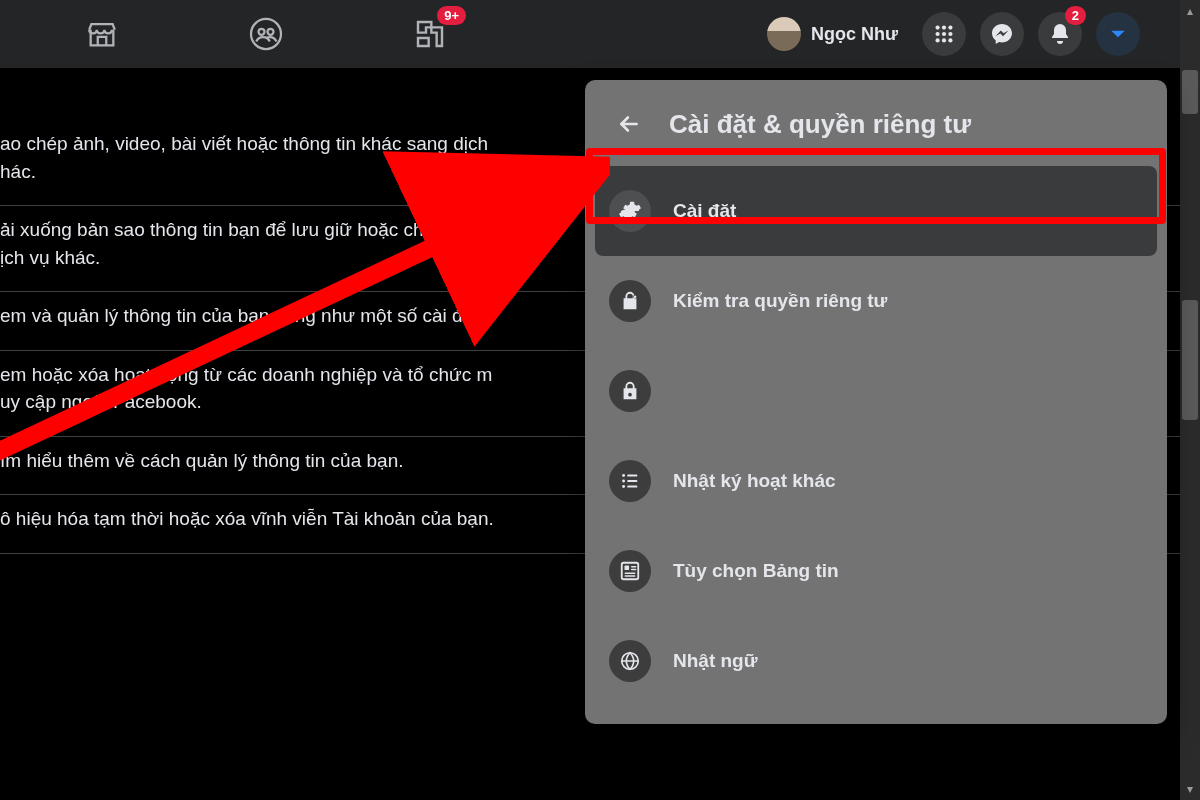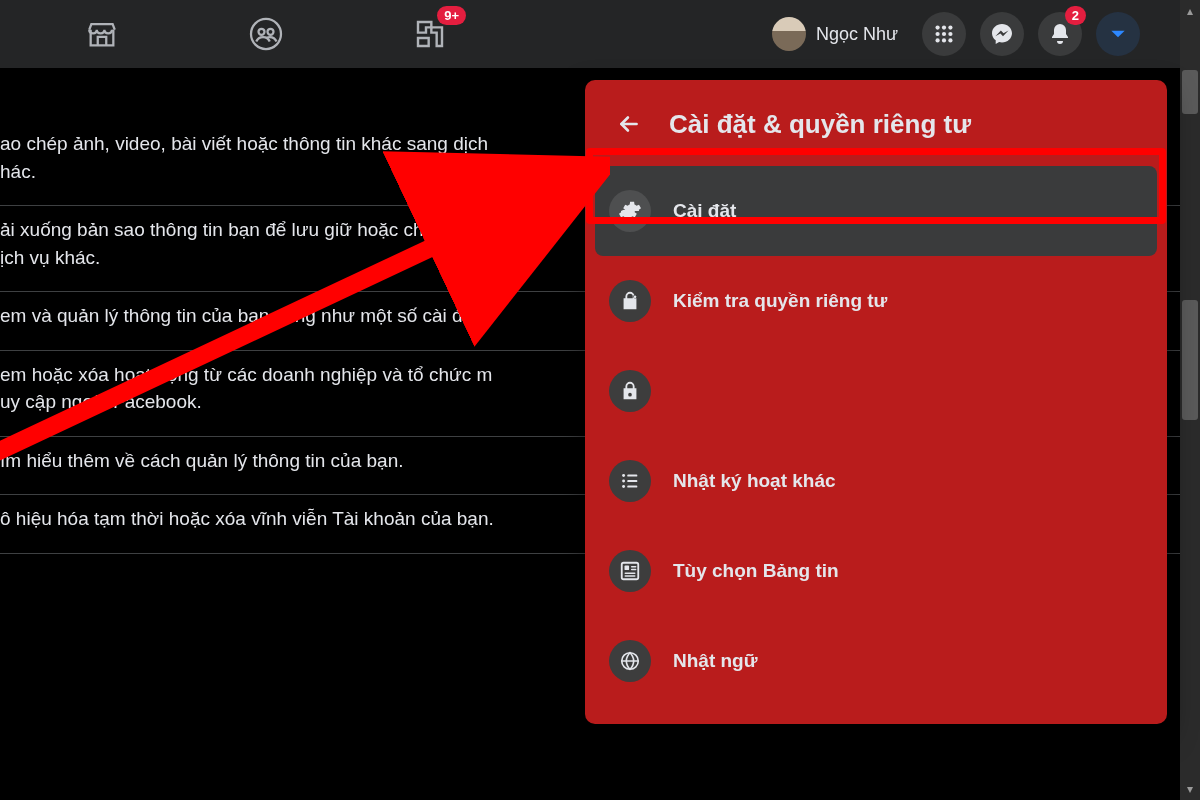--- a/index.html
+++ b/index.html
@@ -6,35 +6,35 @@
   html,body { width:1200px; height:800px; background:#000; font-family:Helvetica,Arial,sans-serif; color:#e4e6eb; overflow:hidden; }
 
   
   .header { position:absolute; top:0; left:0; right:20px; height:68px; background:#242526; display:flex; align-items:center; }
   .header-center { position:absolute; left:0; top:0; height:68px; display:flex; align-items:center; gap:120px; padding-left:80px; }
   .tab-icon { width:44px; height:44px; display:flex; align-items:center; justify-content:center; color:#b0b3b8; position:relative; }
   .badge { position:absolute; top:-6px; right:-14px; background:#e41e3f; color:#fff; font-size:13px; font-weight:700; padding:2px 7px; border-radius:10px; }
   .header-right { position:absolute; right:40px; top:0; height:68px; display:flex; align-items:center; gap:14px; }
   .profile { display:flex; align-items:center; gap:10px; padding:4px 10px; border-radius:20px; }
   .avatar { width:34px; height:34px; border-radius:50%; background:linear-gradient(#d9cbb8 40%,#7a6a58 40%); display:inline-block; }
-  .profile-name { font-size:18px; font-weight:400; color:#e4e6eb; }
+  .profile-name { font-size:18px; font-weight:700; color:#e4e6eb; }
   .circle-btn { width:44px; height:44px; border-radius:50%; background:#3a3b3c; display:flex; align-items:center; justify-content:center; color:#e4e6eb; position:relative; }
   .circle-btn.active { background:#2d88ff22; }
   .caret { color:#2d88ff; }
 
   
   .content { position:absolute; top:80px; left:0; right:20px; bottom:0; padding-top:40px; }
   .row { padding:10px 0 20px 0; border-top:1px solid #3e4042; font-size:19px; line-height:1.45; color:#e4e6eb; display:flex; }
   .row:first-child { border-top:none; }
   .row-text { flex:1; }
   .row-link { color:#2d88ff; font-size:18px; font-weight:500; margin-right:30px; align-self:flex-start; padding-top:2px; }
   .content .row { padding-left:0; }
 
   
-  .panel { position:absolute; top:80px; left:585px; width:582px; background:#b91c1c; border-radius:10px; box-shadow:0 12px 28px rgba(0,0,0,.6); padding:14px 10px 18px 10px; }
+  .panel { position:absolute; top:80px; left:585px; width:582px; background:#737373; border-radius:10px; box-shadow:0 12px 28px rgba(0,0,0,.6); padding:14px 10px 18px 10px; }
   .panel-header { display:flex; align-items:center; gap:20px; padding:10px 14px 22px 14px; }
   .back-btn { width:40px; height:40px; border-radius:50%; display:flex; align-items:center; justify-content:center; color:#e4e6eb; }
   .panel-title { font-size:26px; font-weight:700; color:#e4e6eb; }
   .menu-item { display:flex; align-items:center; gap:22px; padding:24px 14px; border-radius:8px; }
   .menu-item.hover { background:#3a3b3c; }
   .mi-icon { width:42px; height:42px; border-radius:50%; background:#3d3d3d; display:flex; align-items:center; justify-content:center; color:#e4e6eb; }
   .menu-item.hover .mi-icon { background:#4e4f50; }
   .mi-label { font-size:19px; font-weight:600; color:#e4e6eb; }
 
   

